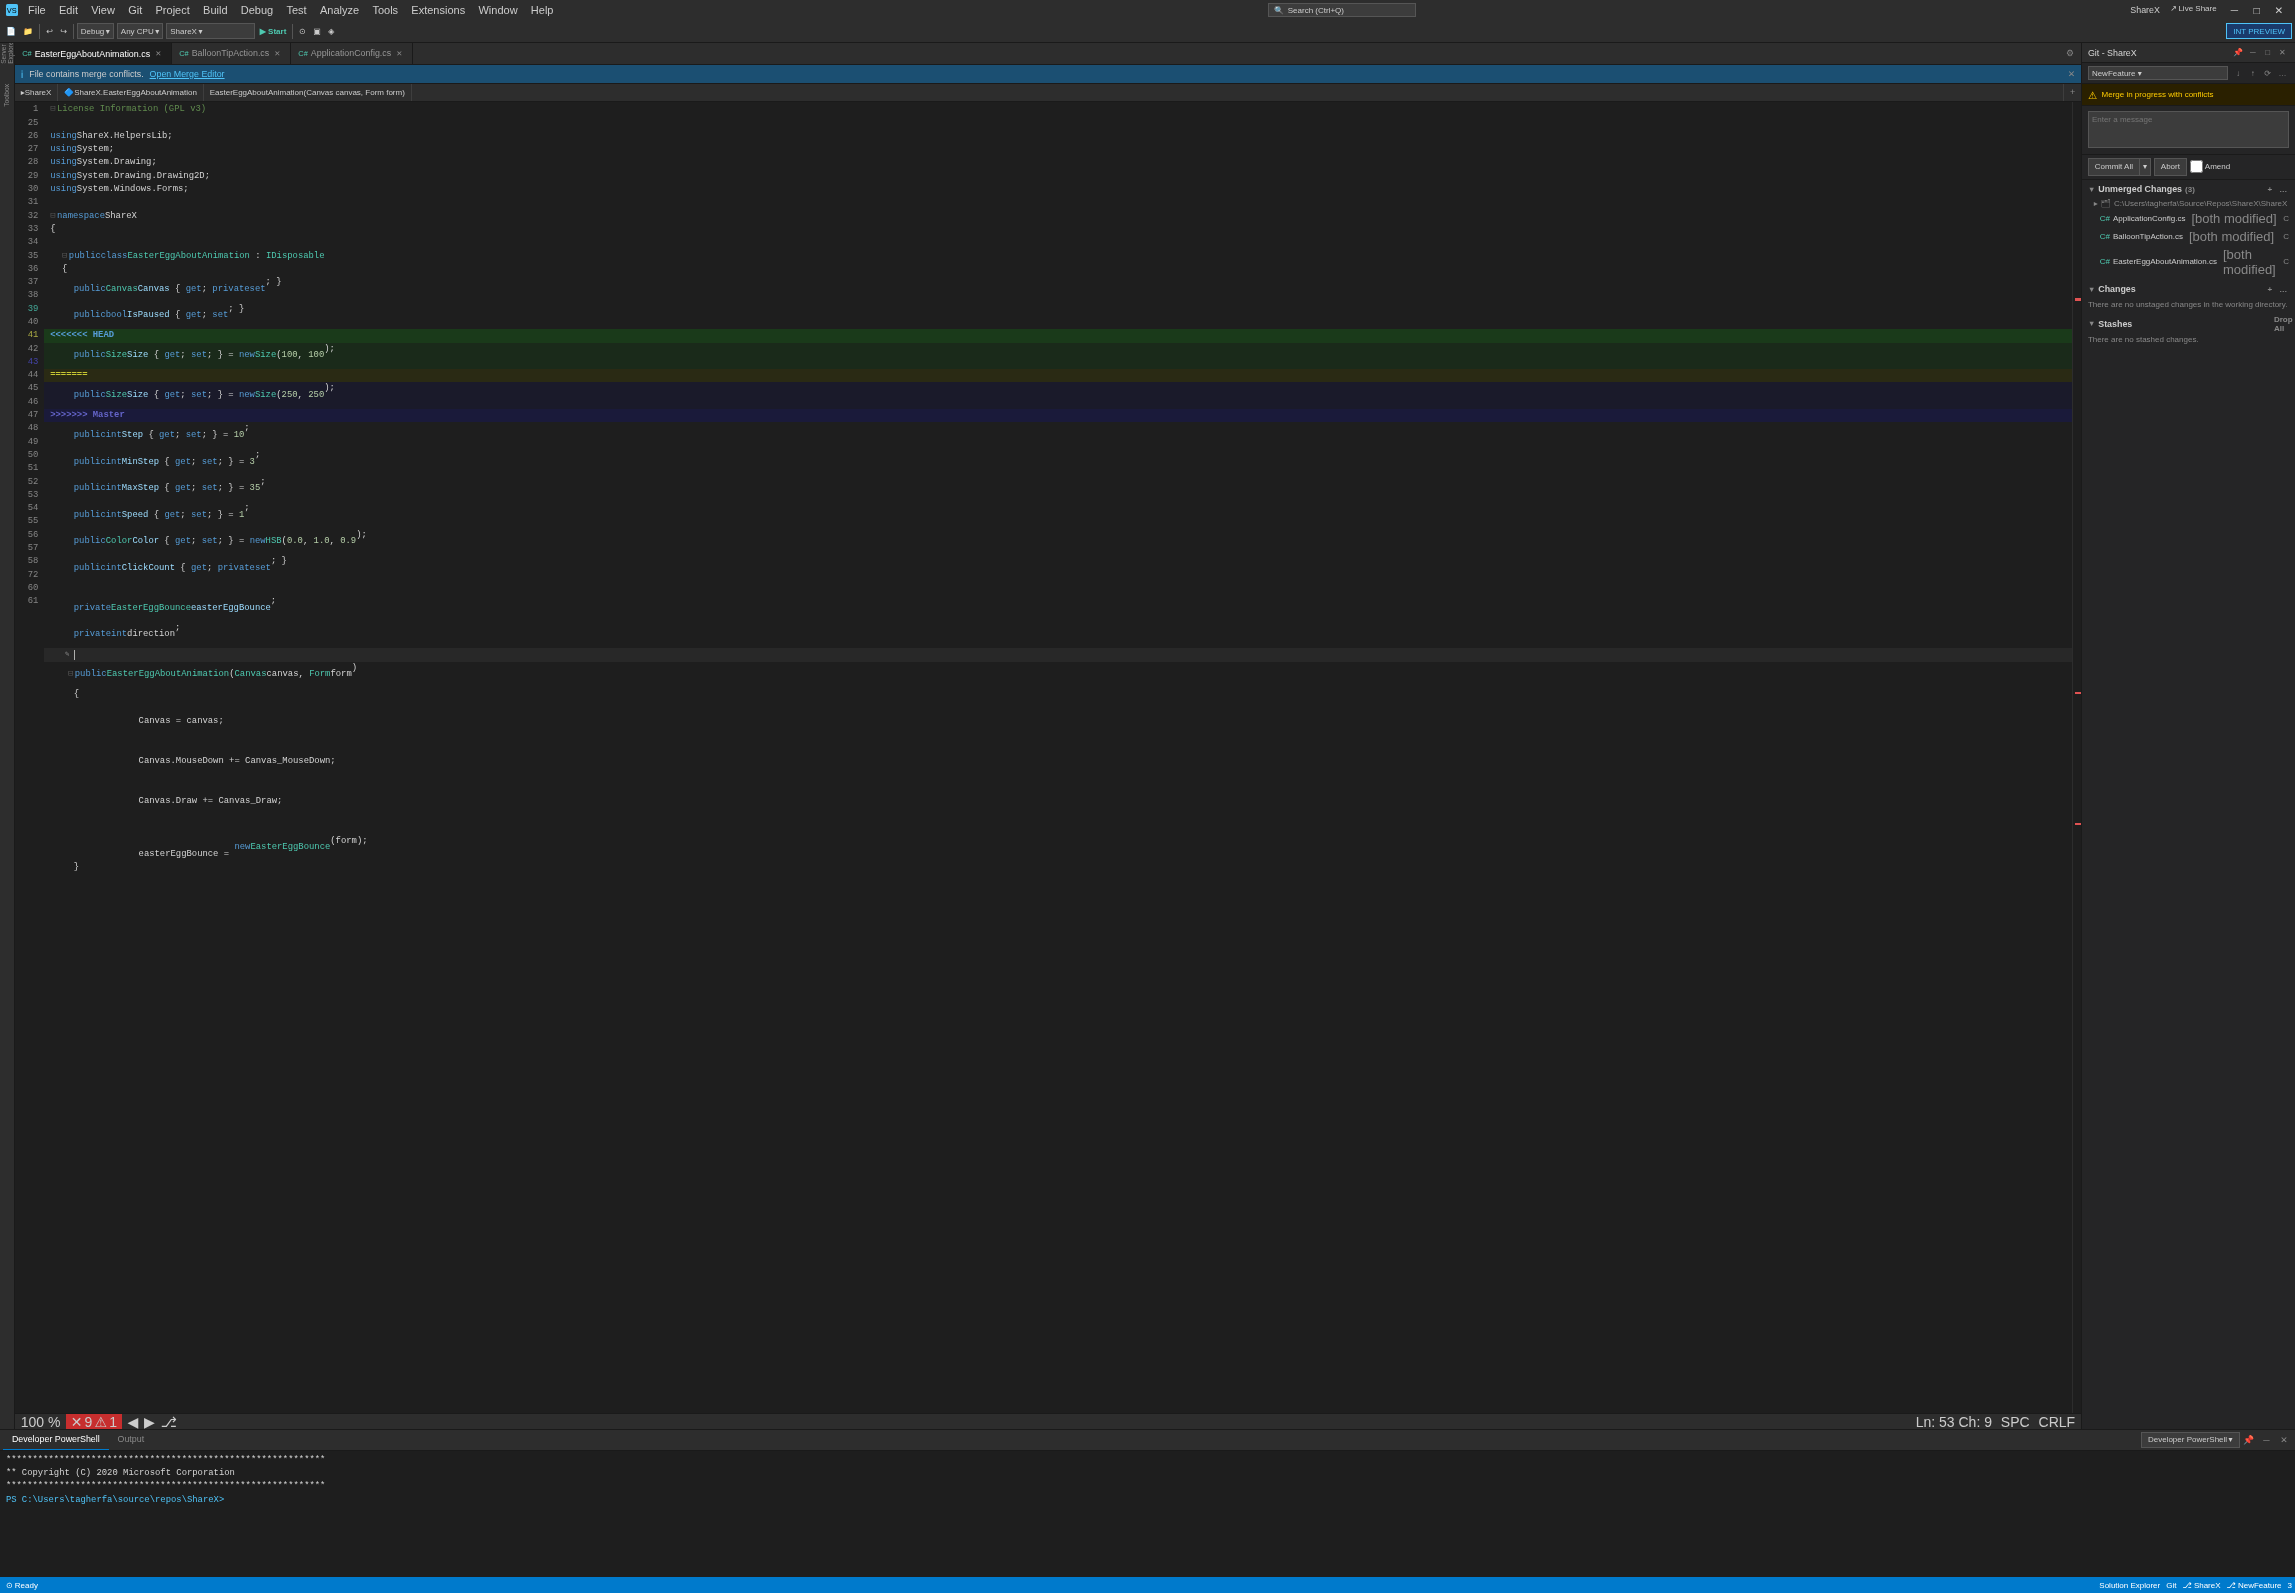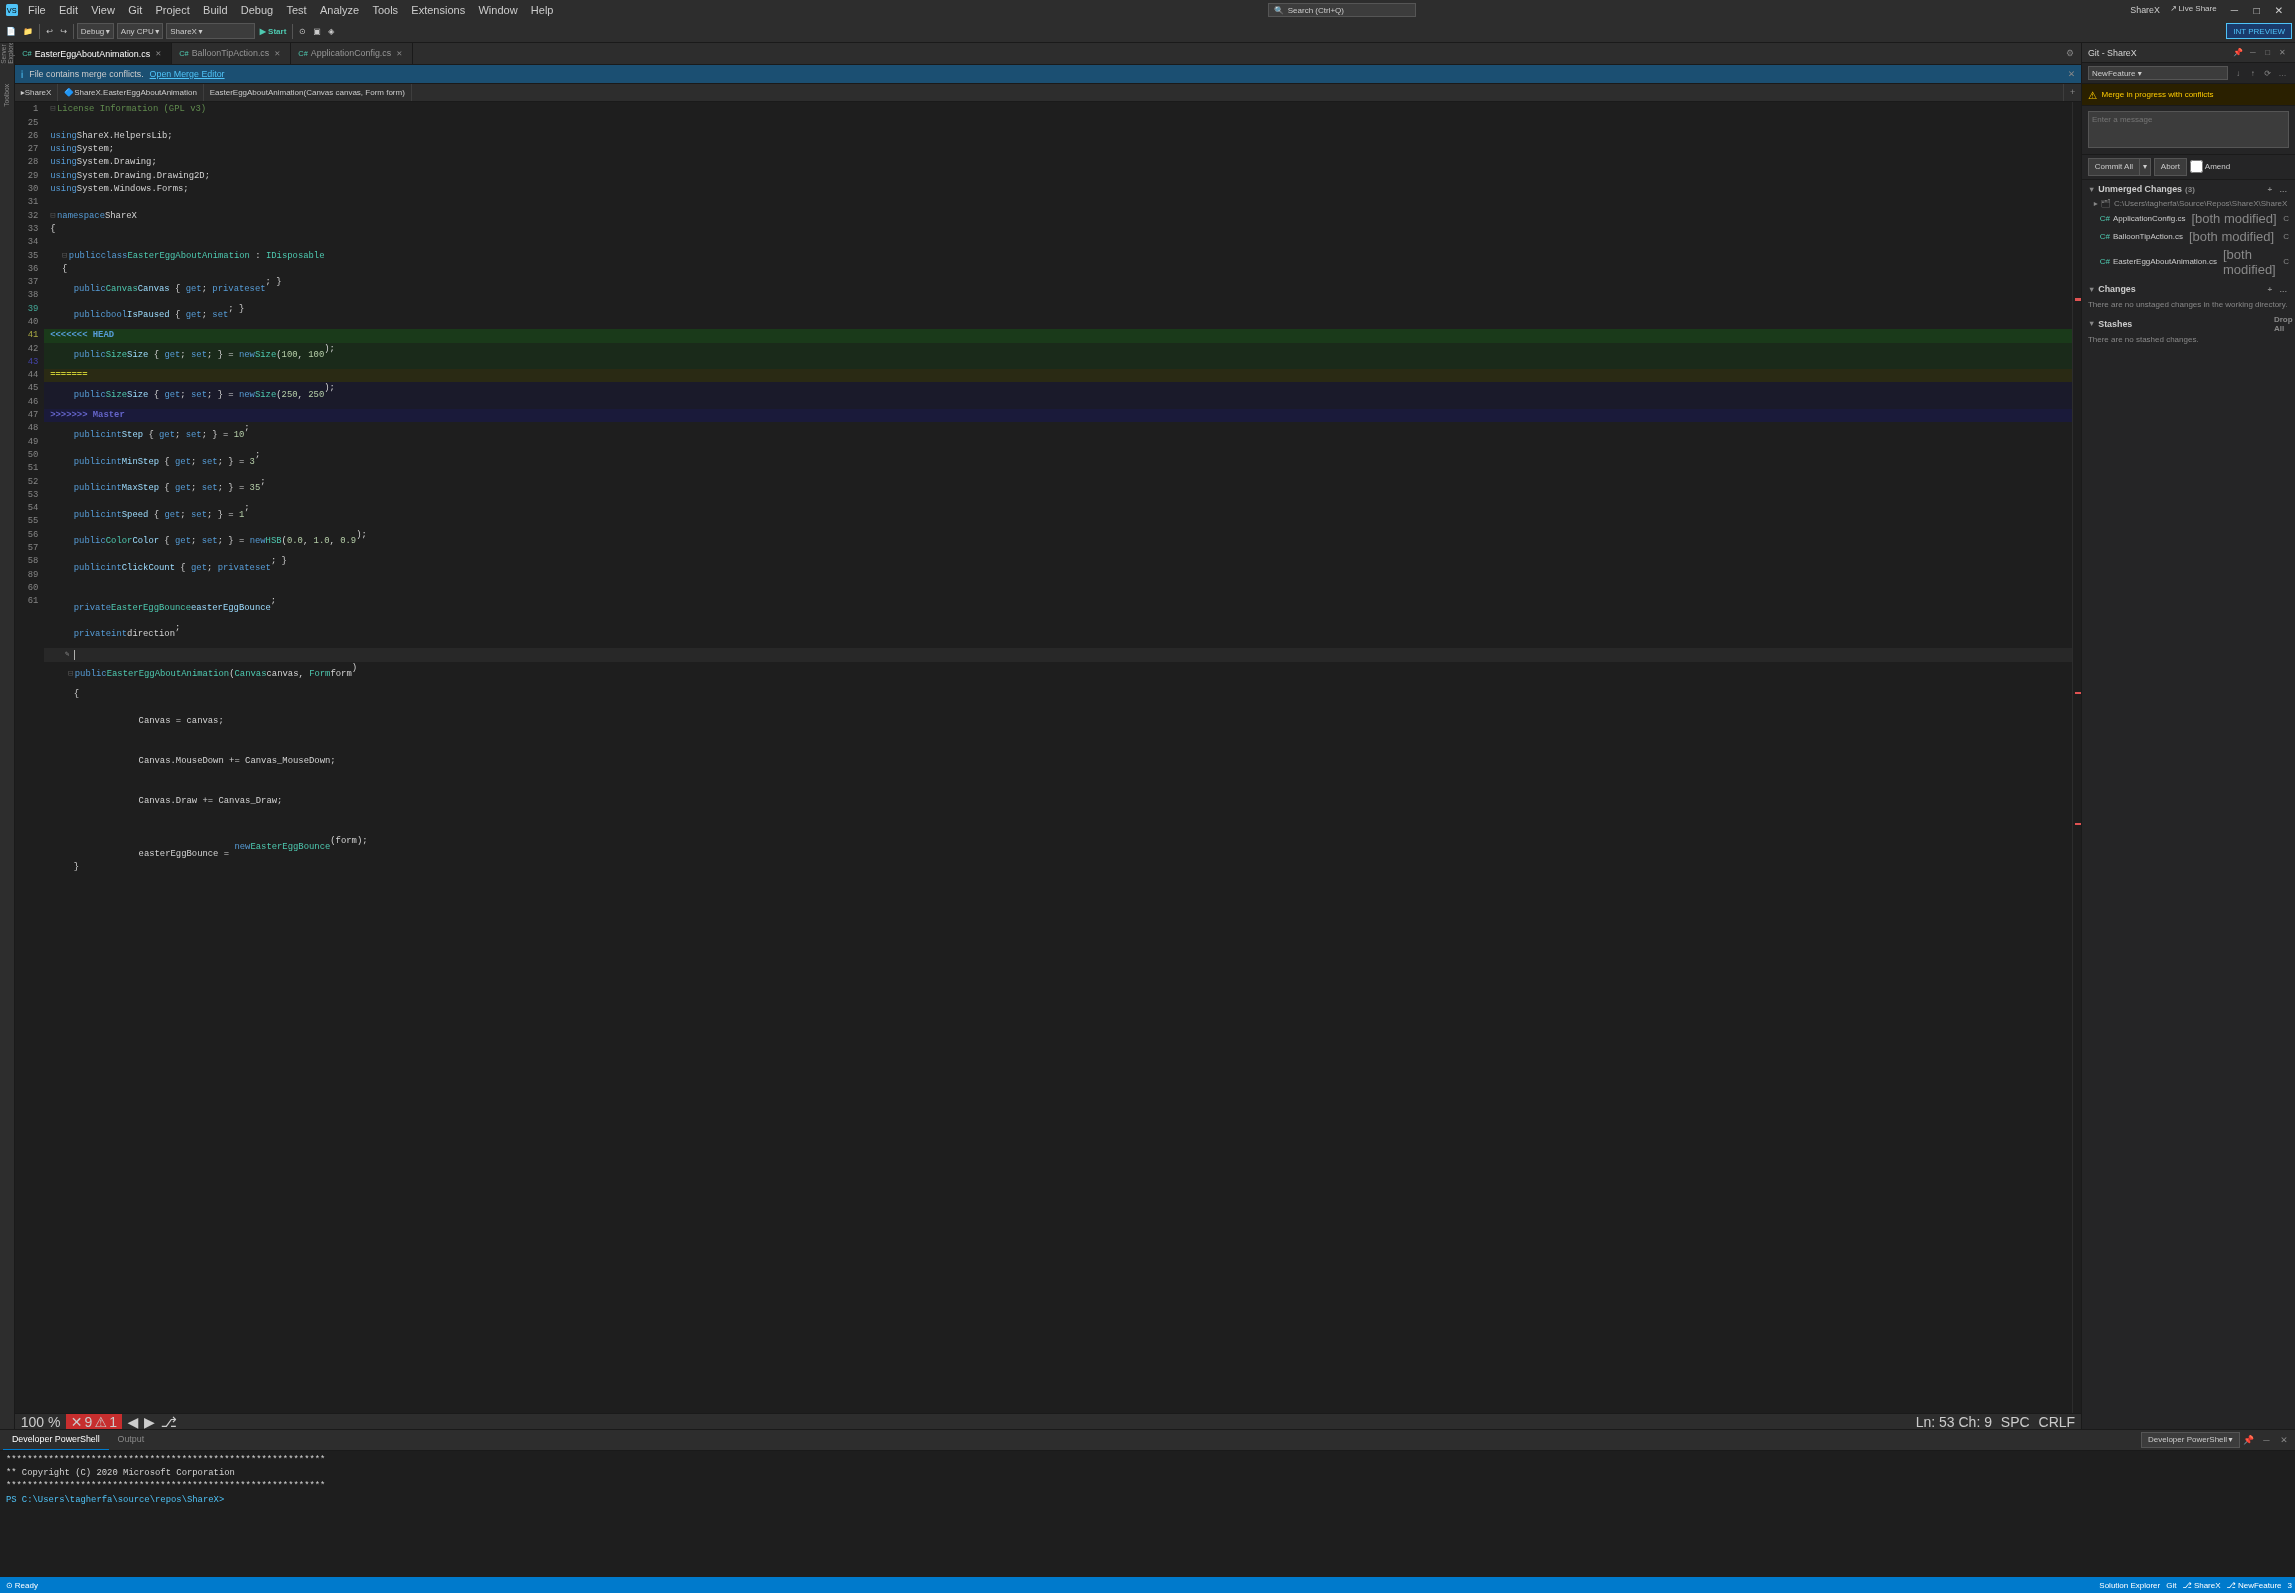--- a/index.html
+++ b/index.html
@@ -280,21 +280,21 @@
         <div style="height:13.3px;">49</div>
         <div style="height:13.3px;">50</div>
         <div style="height:13.3px;">51</div>
         <div style="height:13.3px;">52</div>
         <div style="height:13.3px;">53</div>
         <div style="height:13.3px;">54</div>
         <div style="height:13.3px;">55</div>
         <div style="height:13.3px;">56</div>
         <div style="height:13.3px;">57</div>
         <div style="height:13.3px;">58</div>
-        <div style="height:13.3px;">89</div>
+        <div style="height:13.3px;">72</div>
         <div style="height:13.3px;">60</div>
         <div style="height:13.3px;">61</div>
       </div>
       <div class="code-content">
 
         <div class="code-line">
           <span class="fold-btn">⊟</span>
           <span style="color:#608b4e;">License Information (GPL v3)</span>
         </div>
 

